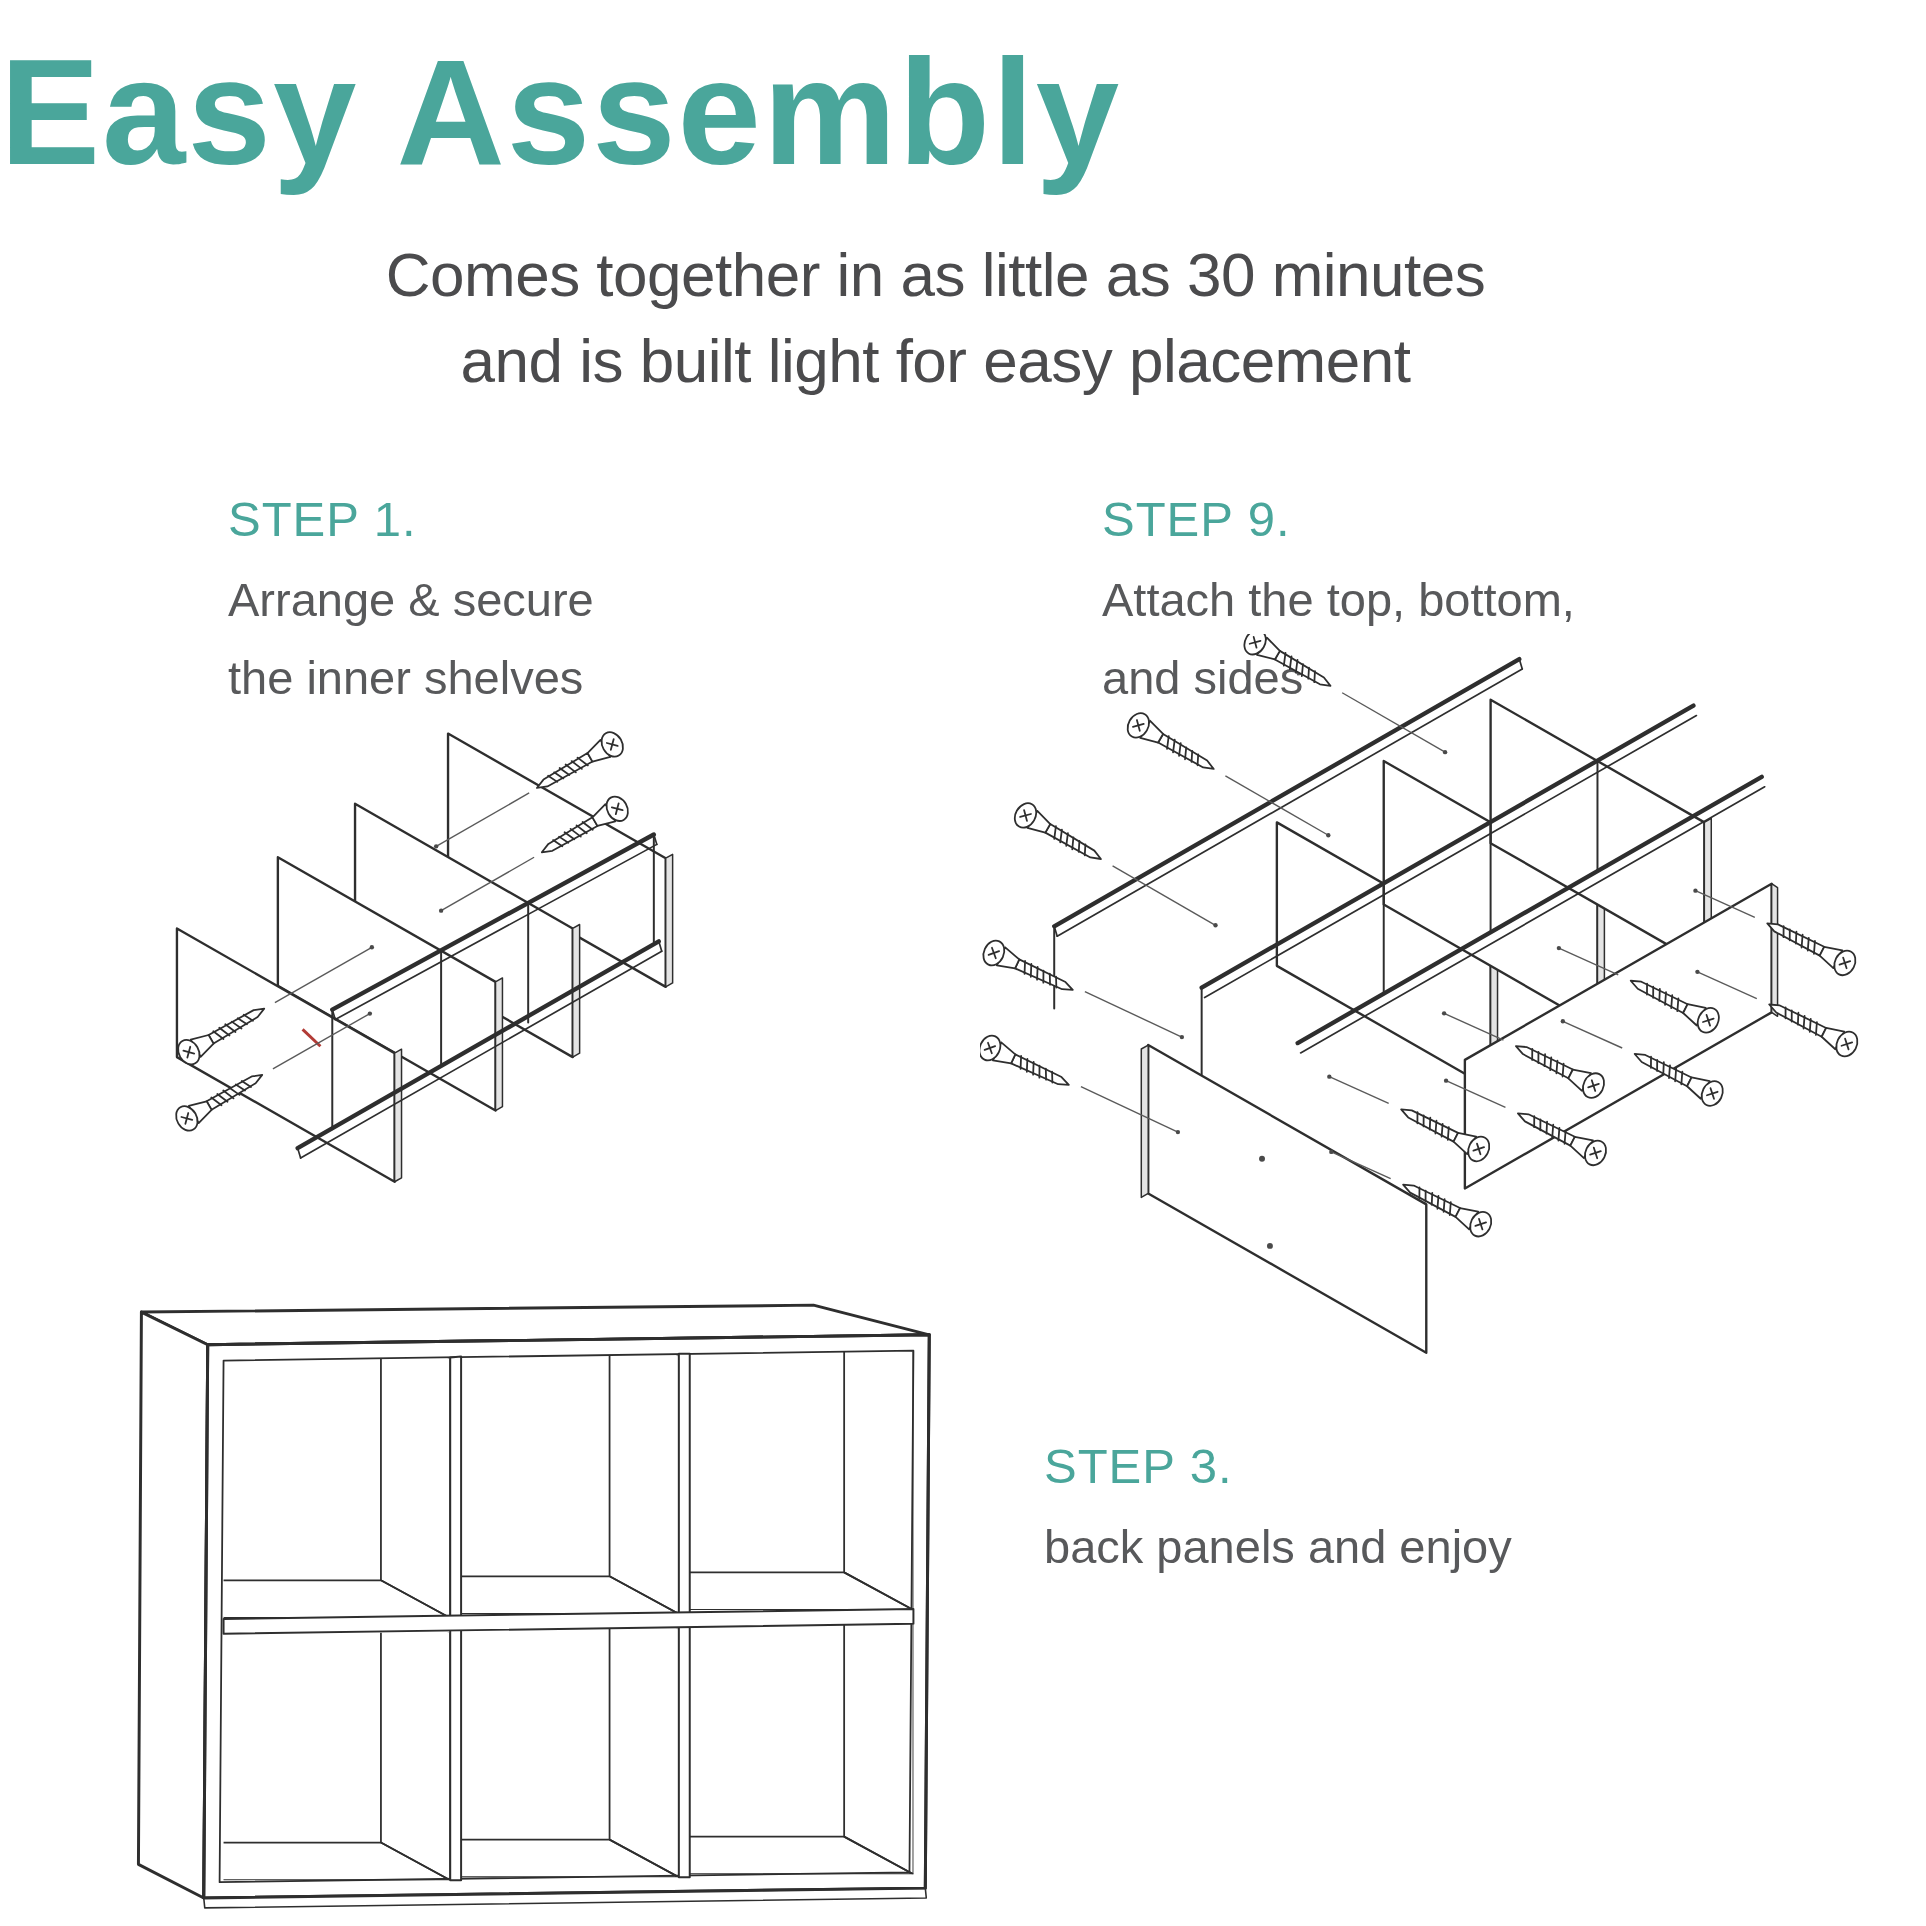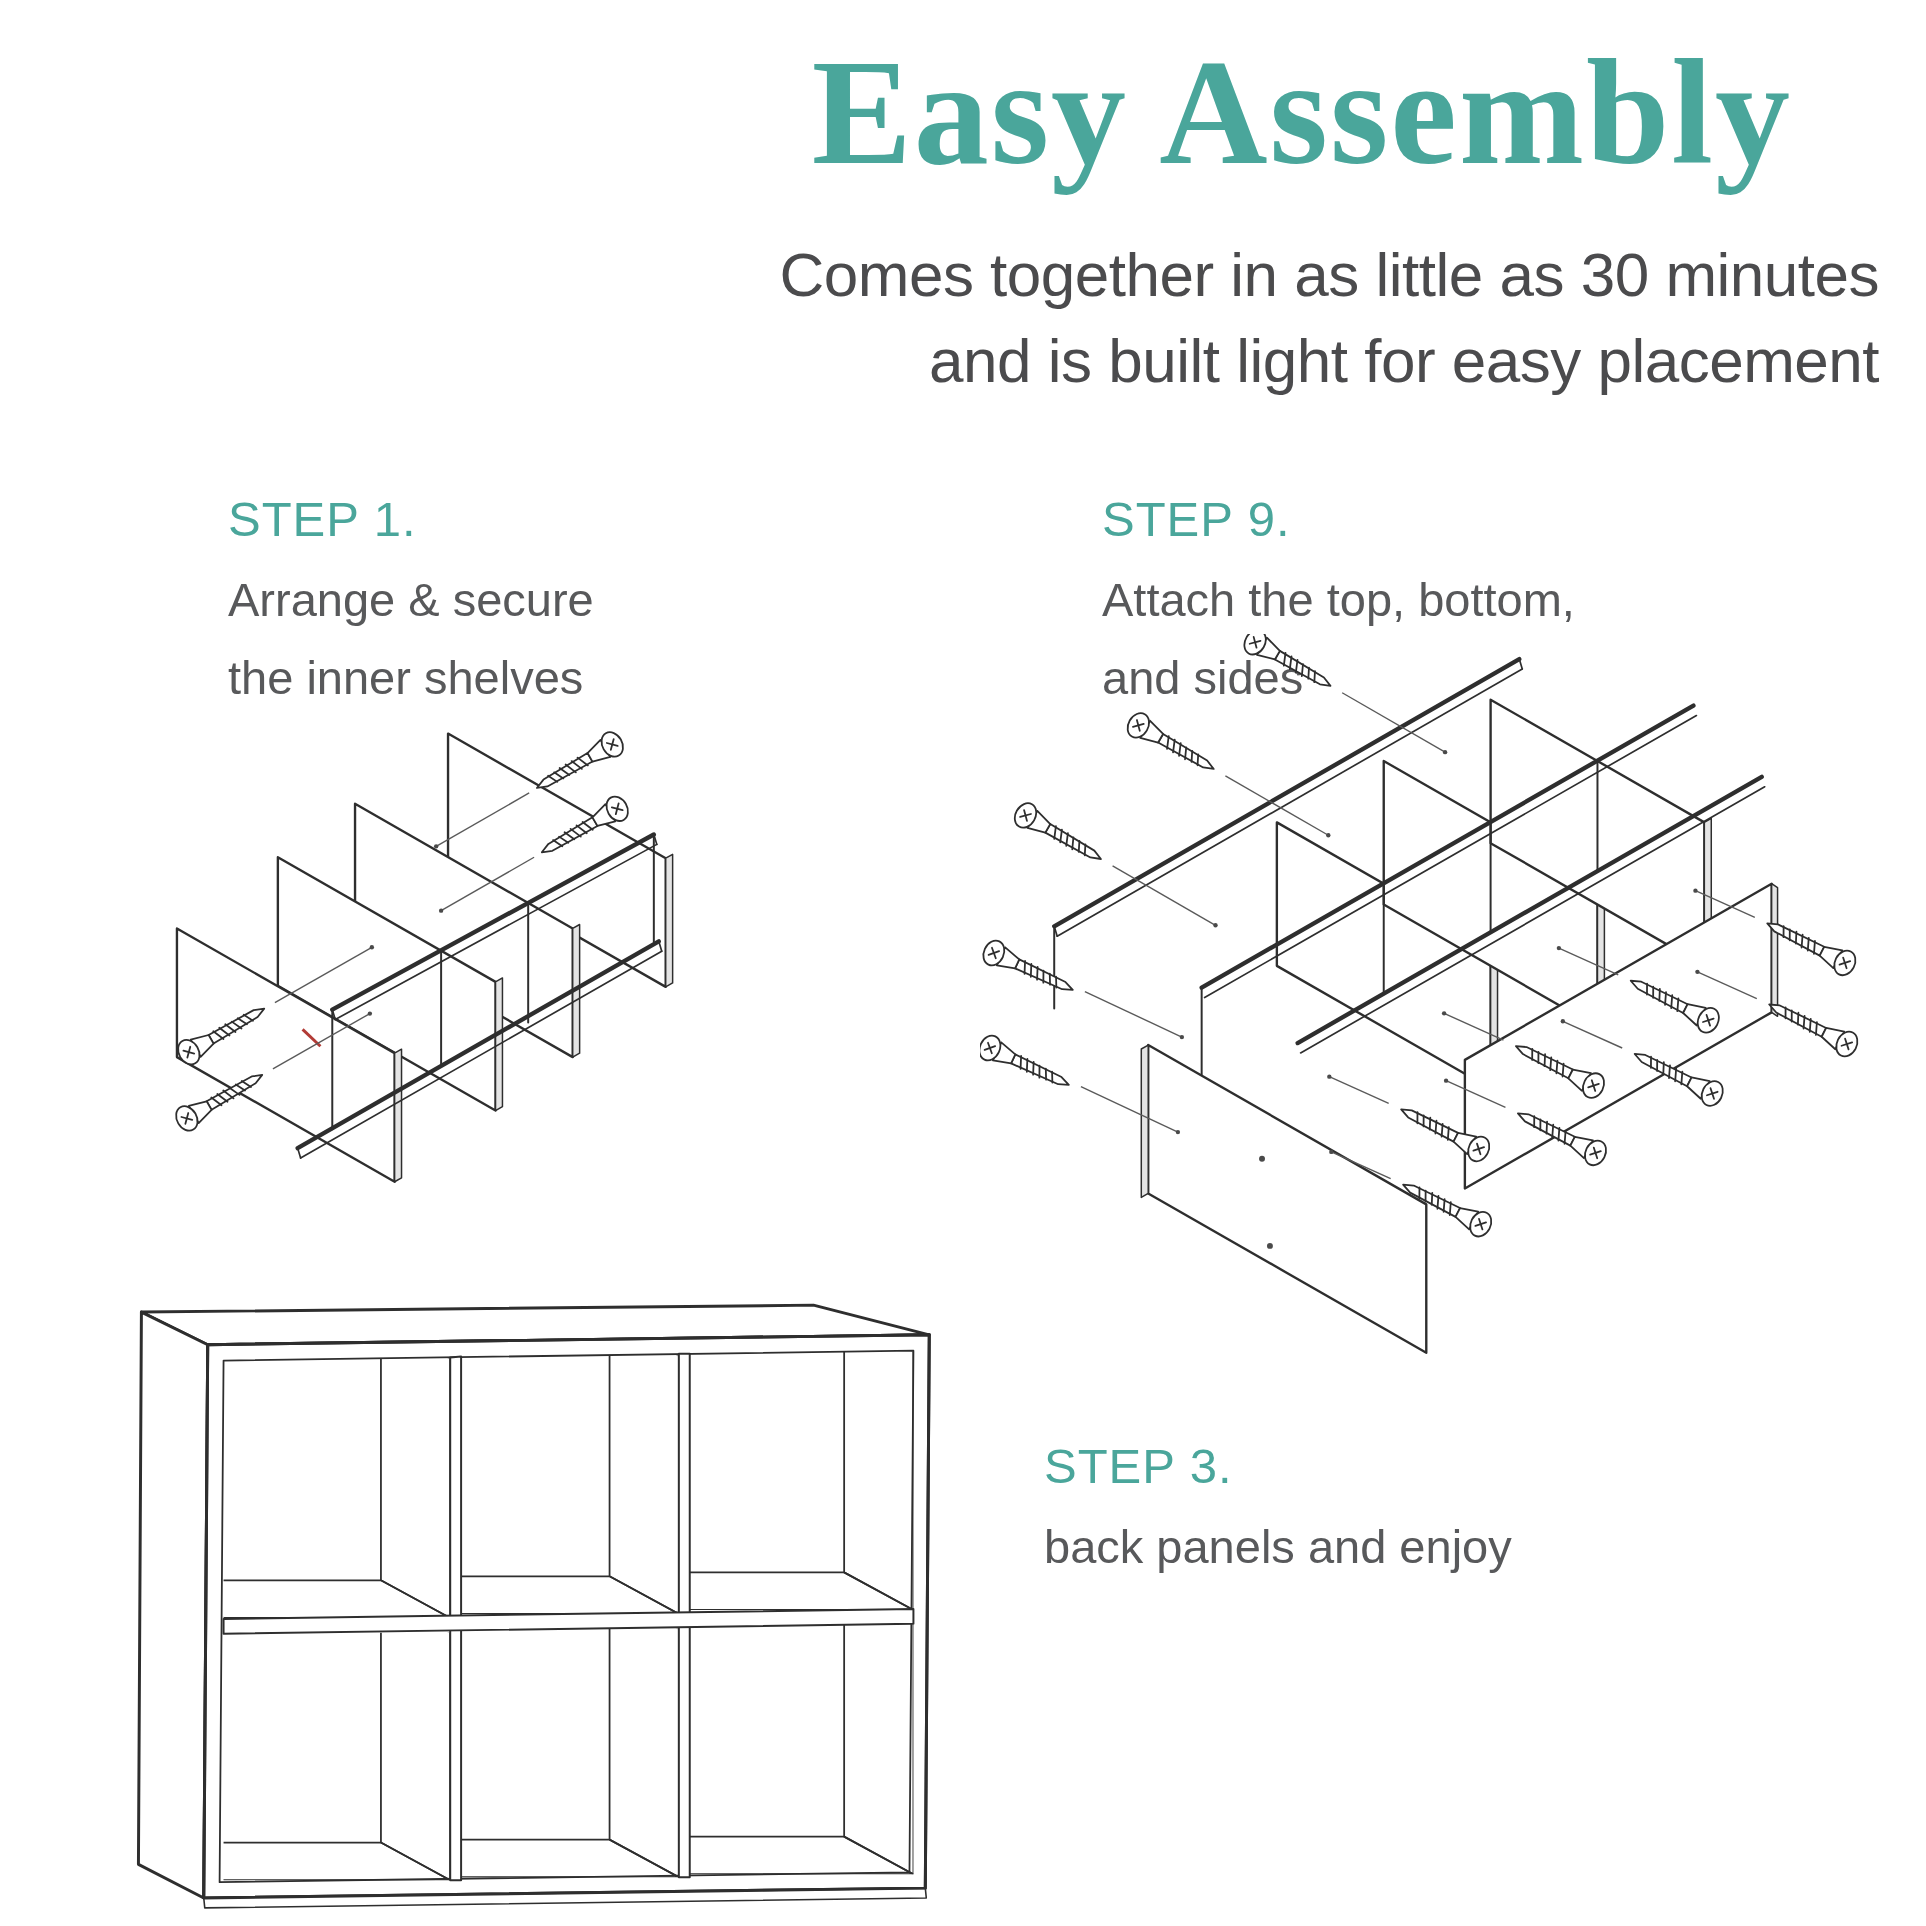--- a/index.html
+++ b/index.html
@@ -1,26 +1,26 @@
 <!DOCTYPE html>
 <html><head>
 <meta charset="utf-8">
 <style>
   html,body{margin:0;padding:0;background:#fff;}
   .page{
     position:relative;width:1927px;height:1927px;background:#FFFFFF;
     font-family:"Liberation Sans",sans-serif;overflow:hidden;
   }
   .title{
-    position:absolute;left:0;top:26px;width:1792px;text-align:right;
-    font-family:Liberation Serif, serif;font-weight:700;font-size:150px;
+    position:absolute;left:0;top:26px;width:1792px;text-align:left;
+    font-family:Liberation Sans, sans-serif;font-weight:700;font-size:150px;
     letter-spacing:2px;color:var(--accent_teal,#4AA69B);
   }
   .subtitle{
-    position:absolute;left:8px;top:232px;width:1871px;text-align:right;
+    position:absolute;left:0;top:232px;width:1871px;text-align:center;
     font-size:62px;line-height:86px;letter-spacing:-0.5px;
     color:var(--subtitle_gray,#4B4B4D);
   }
   .step{position:absolute;}
   .step .label{
     font-size:49px;font-weight:400;letter-spacing:1px;
     color:var(--accent_teal,#4AA69B);margin:0 0 14px 0;
   }
   .step .body{font-size:47px;line-height:78px;color:var(--body_gray,#58595B);}
   #step1-text{left:228px;top:491px;}

